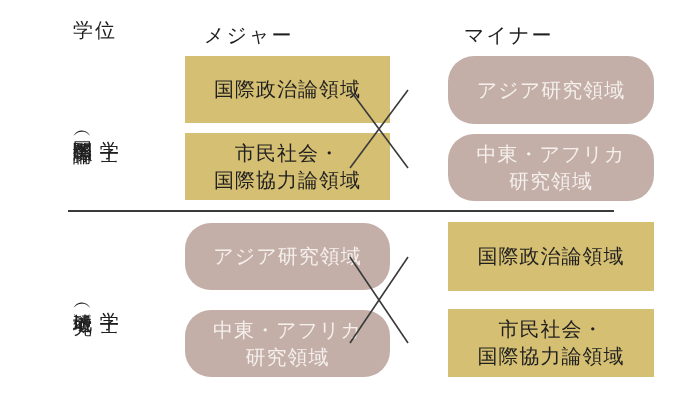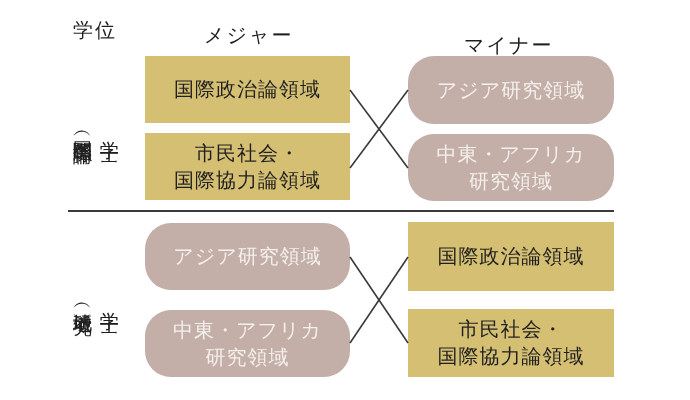--- a/index.html
+++ b/index.html
@@ -23,21 +23,21 @@
   }
   .hdr {
     position: absolute;
     font-size: 20px;
     letter-spacing: 2px;
     color: var(--dark-text);
     white-space: nowrap;
   }
   .hdr-degree { left: 73px;  top: 17px; }
   .hdr-major  { left: 204px; top: 22px; }
-  .hdr-minor  { left: 464px; top: 22px; margin-top: 10px; }
+  .hdr-minor  { left: 464px; top: 22px; }
 
   .vlabel {
     position: absolute;
     display: flex;
     flex-direction: row;
     align-items: center;
     justify-content: center;
     gap: 5px;
   }
   .vlabel-1 { left: 64px; top: 56px;  width: 64px; height: 145px; }
@@ -56,20 +56,21 @@
   .box {
     position: absolute;
     display: flex;
     align-items: center;
     justify-content: center;
     text-align: center;
     font-size: 20px;
     line-height: 1.35;
     letter-spacing: 1px;
     white-space: pre-line;
+    margin-left: 40px;
   }
   .box.gold  { background: var(--gold);  color: var(--dark-text); }
   .box.mauve { background: var(--mauve); color: var(--light-text); border-radius: 26px; }
 
   
   .s1-maj1 { left: 145px; top: 56px;  width: 205px; height: 67px; }
   .s1-maj2 { left: 145px; top: 133px; width: 205px; height: 67px; }
   .s1-min1 { left: 408px; top: 56px;  width: 206px; height: 68px; }
   .s1-min2 { left: 408px; top: 134px; width: 206px; height: 67px; }
   

